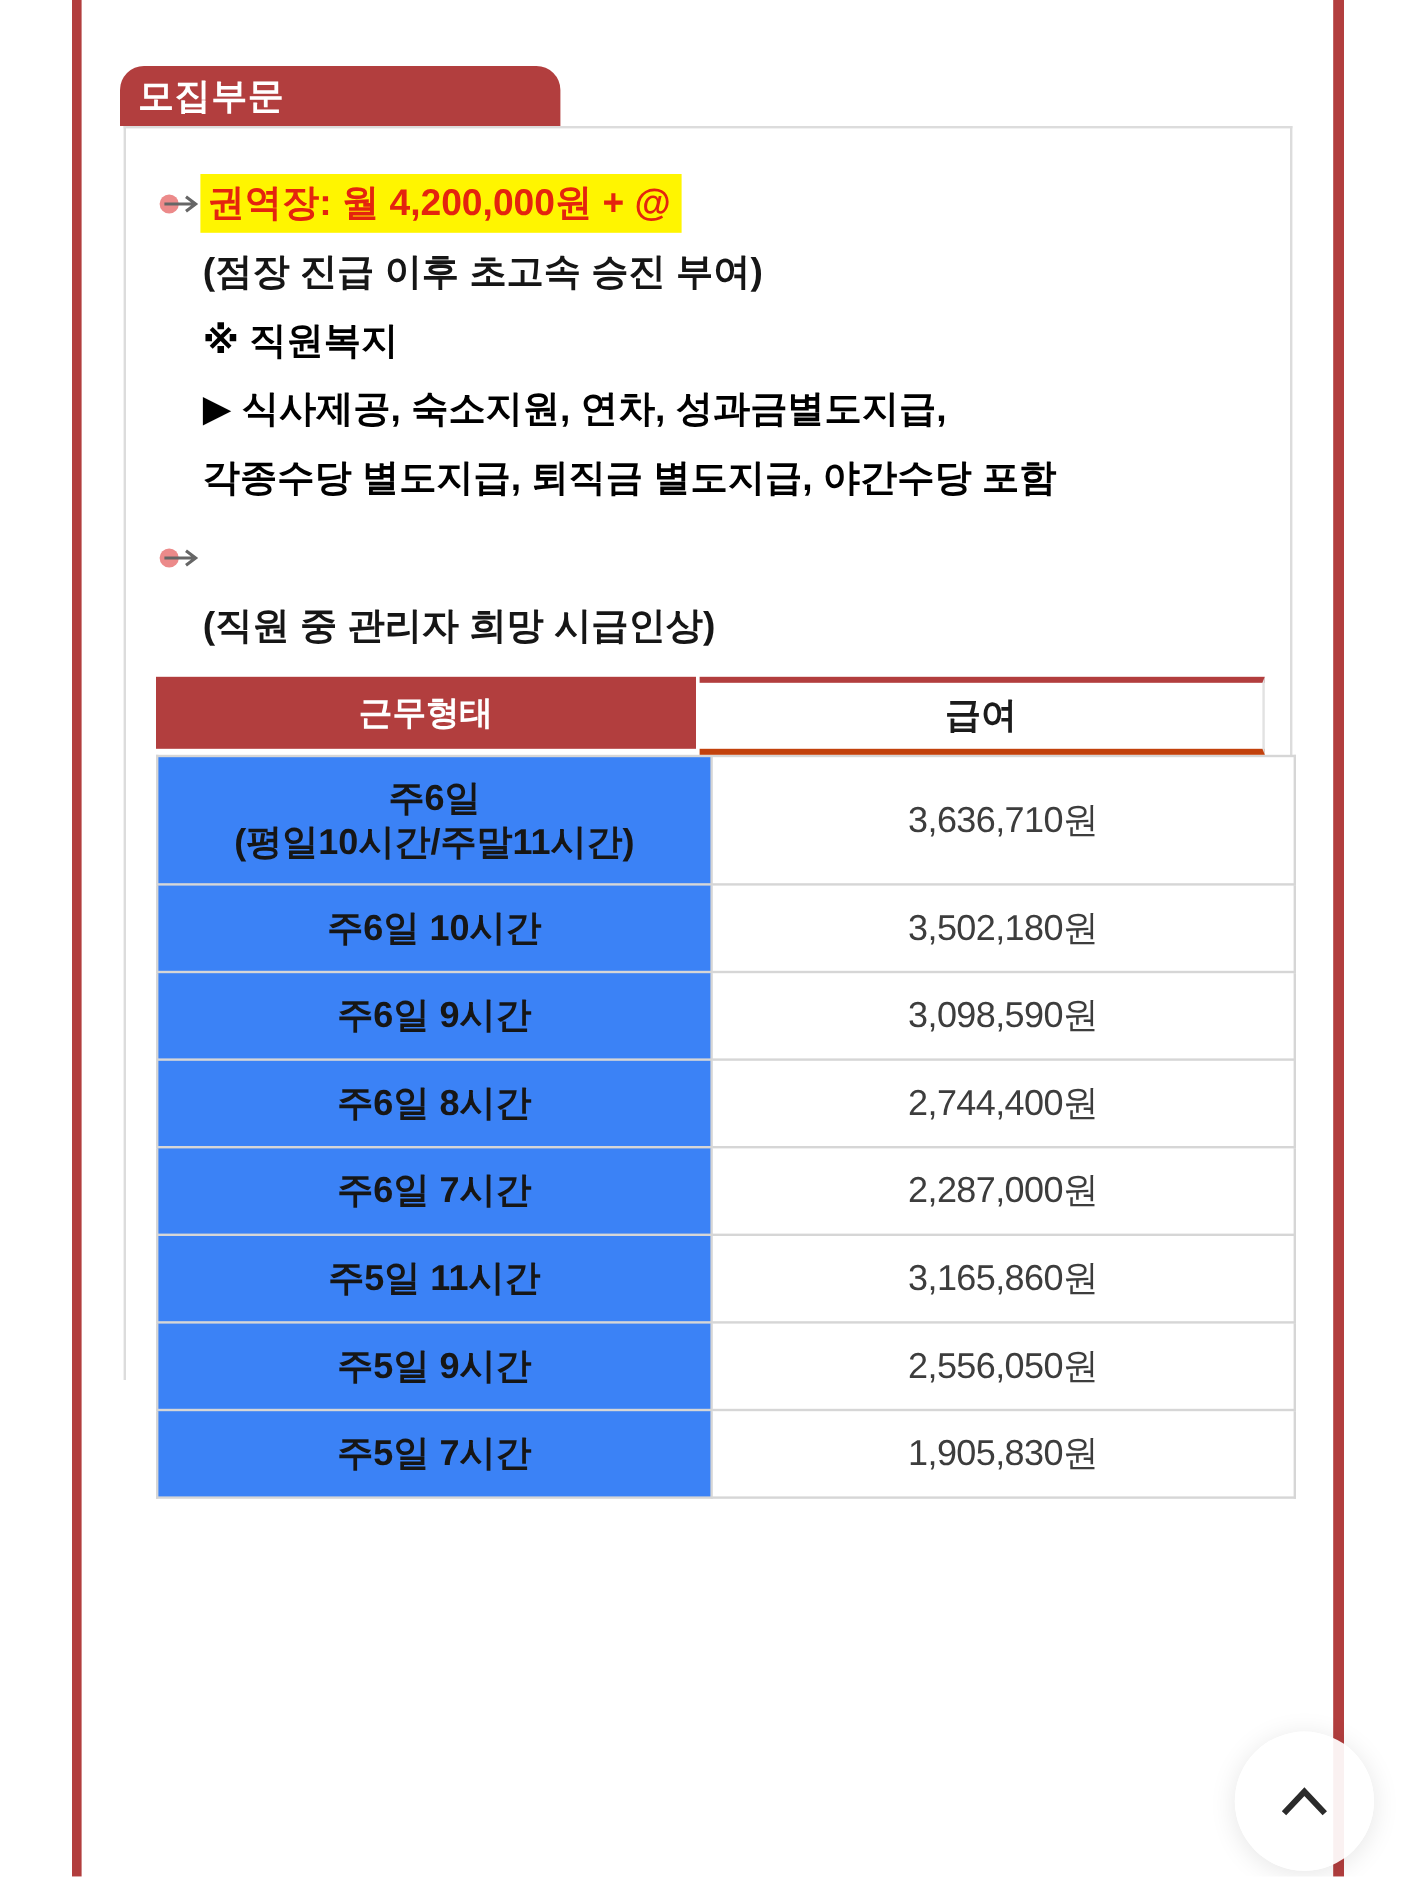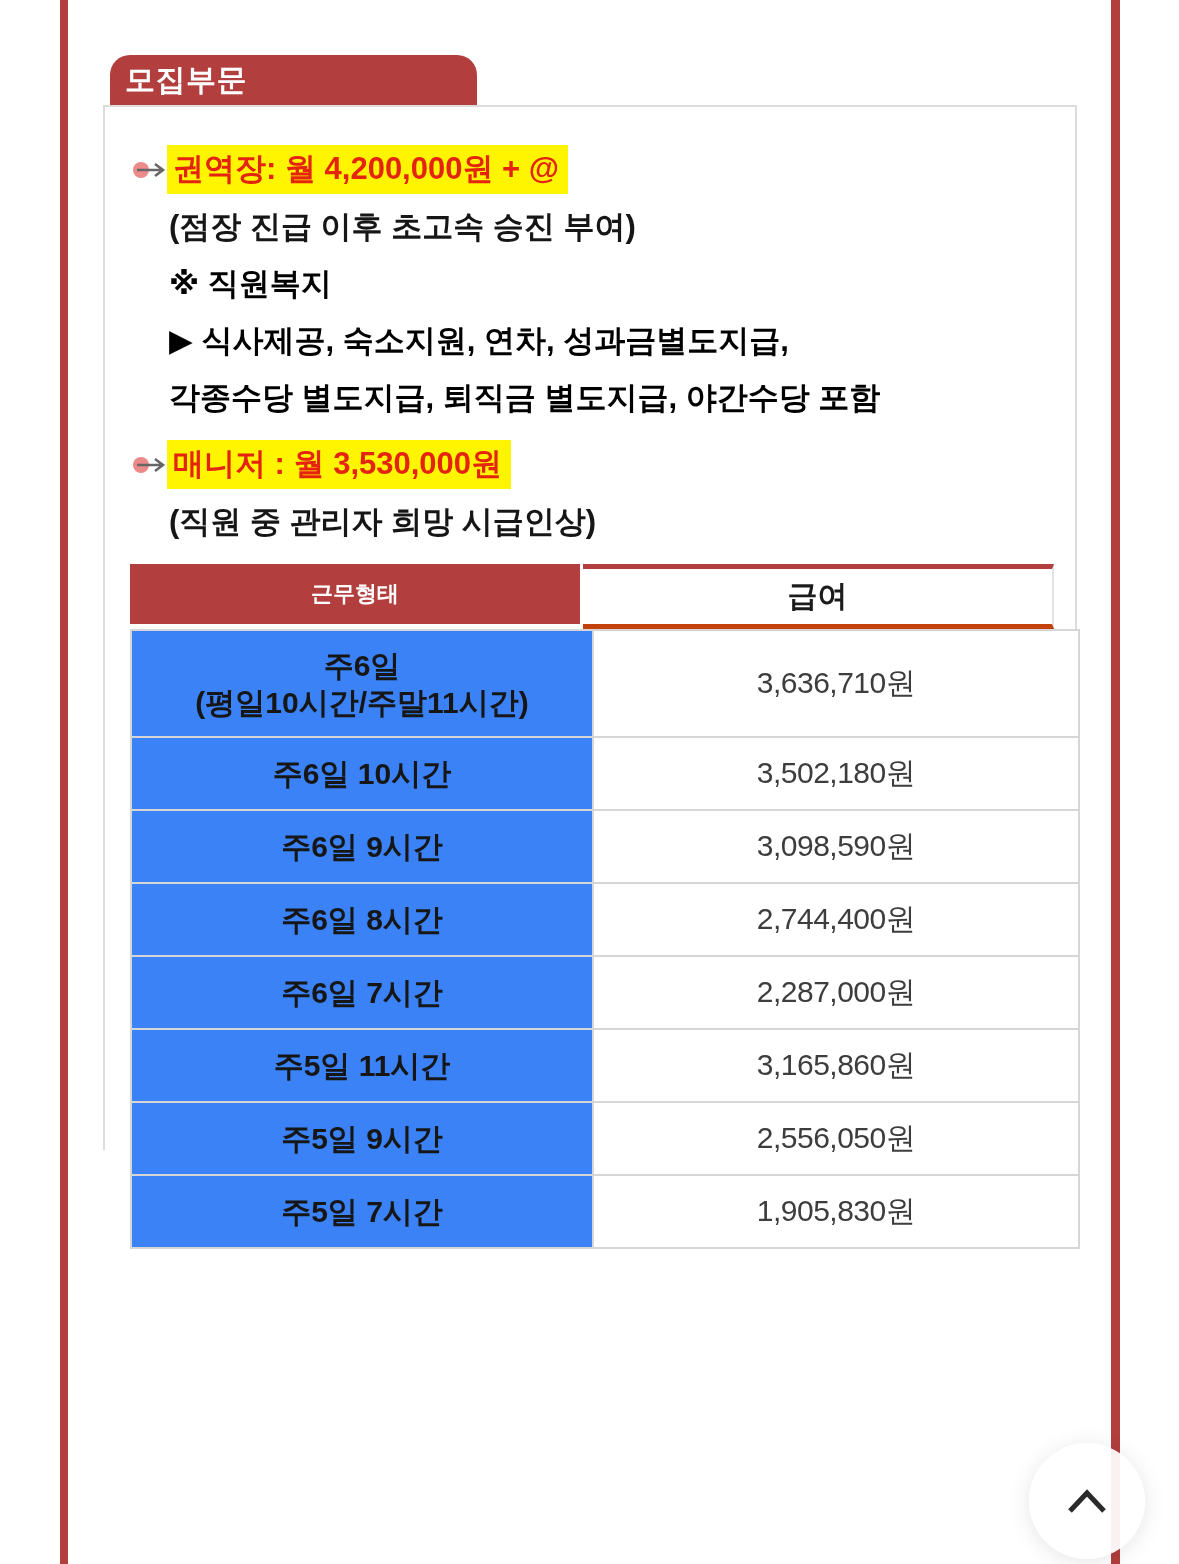--- a/index.html
+++ b/index.html
@@ -8,21 +8,21 @@
     position:relative; width:1179px; height:1564px;
     background:#ffffff; overflow:hidden;
   }
   
   .red-strip { position:absolute; top:0; bottom:0; background:#b23e3e; }
   .red-strip.left  { left:60px;  width:8px; }
   .red-strip.right { left:1111px; width:9px; }
 
   
   .badge {
-    position:absolute; left:110px; top:55px; width:367px; height:50px;
+    position:absolute; left:100px; top:55px; width:367px; height:50px;
     background:#b23e3e; border-radius:20px 20px 0 0;
     display:flex; align-items:center; box-sizing:border-box; padding-left:15px;
     z-index:3;
   }
   .badge span { color:#ffffff; font-size:30px; font-weight:bold; letter-spacing:0.5px; }
 
   
   .content-box {
     position:absolute; left:103px; top:105px; width:974px; height:1045px;
     background:#ffffff; box-sizing:border-box;
@@ -38,21 +38,21 @@
   .note.mt5  { margin-top:5px; }
   .note.mt10 { margin-top:10px; }
   .arrow-ico { flex:0 0 auto; width:34px; height:26px; margin-right:1px; }
   .hl { background:#fff500; color:#e4240e; padding:3px 9px 4px 6px; }
 
   
   .salary-table { margin:14px 0 0 25px; width:924px; }
   .thead { display:grid; grid-template-columns:450px 471px; column-gap:3px; height:65px; }
   .th-left {
     height:60px; background:#b23e3e; color:#ffffff;
-    font-size:22px; font-weight:bold;
+    font-size:28px; font-weight:bold;
     display:flex; align-items:center; justify-content:center;
   }
   .th-right {
     height:65px; box-sizing:border-box; background:#ffffff;
     border-top:5px solid #b23e3e; border-bottom:5px solid #c2410c;
     border-right:2px solid #e2e2e2;
     color:#1b1b1b; font-size:30px; font-weight:bold;
     display:flex; align-items:center; justify-content:center;
   }
   table.tbody { border-collapse:collapse; width:924px; table-layout:fixed; }
@@ -115,21 +115,20 @@
       </div>
       <div class="note plain blue">
         <span>각종수당 별도지급, 퇴직금 별도지급, 야간수당 포함</span>
       </div>
 
       <div class="note mt10">
         <svg class="arrow-ico" viewBox="0 0 34 26">
           <circle cx="9" cy="13" r="8" fill="#ec8a8a"></circle>
           <path d="M5 13 H29 M23 7 L31 13 L23 19" stroke="#666666" stroke-width="2.6" fill="none"></path>
         </svg>
-        <span class="hl">매니저 : 월 3,530,000원</span>
       </div>
 
       <div class="note plain">
         <span>(직원 중 관리자 희망 시급인상)</span>
       </div>
 
     </div>
 
     <div class="salary-table">
       <div class="thead">

